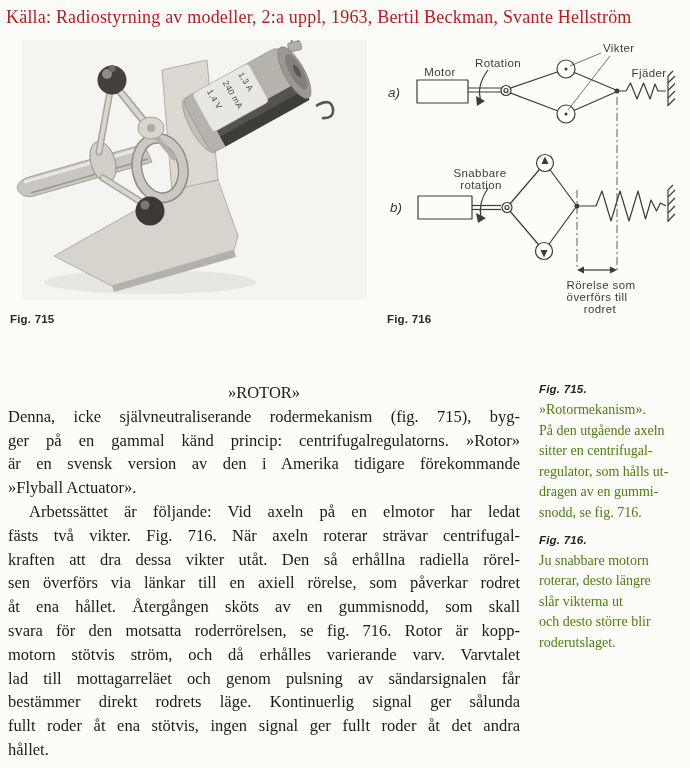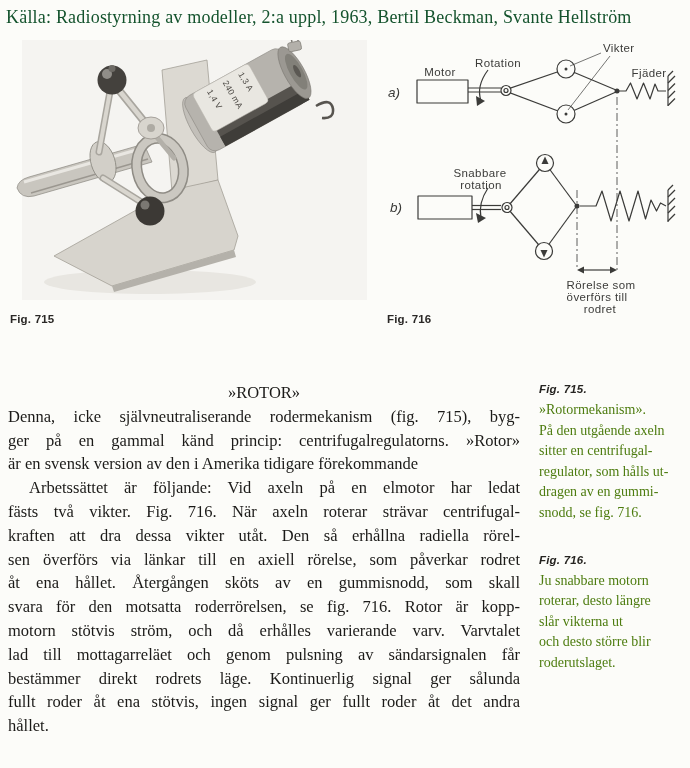--- a/index.html
+++ b/index.html
@@ -3,41 +3,41 @@
 <meta charset="utf-8">
 <style>
   html,body { margin:0; padding:0; }
   body {
     width:690px; height:768px; position:relative; overflow:hidden;
     background:#fcfcf9; color:#1b1a18;
     font-family:"Liberation Serif", serif;
   }
   .source-header {
     position:absolute; left:6px; top:7px; width:684px;
-    font-size:18px; letter-spacing:0.2px; color:#14532d; white-space:nowrap;
+    font-size:18px; letter-spacing:0.2px; color:#b91c1c; white-space:nowrap;
   }
   .figures { position:absolute; left:0; top:40px; }
 
   .article {
     position:absolute; left:8px; top:381px; width:512px;
     font-size:16.5px; line-height:23.8px; color:#1b1a18;
   }
   .article .heading { text-align:center; }
   .para .line { text-align:justify; text-align-last:justify; }
   .para .line:last-child { text-align-last:left; }
   .para.indent .line:first-of-type { text-indent:21px; }
 
   .sidebar { position:absolute; left:539px; top:383px; width:150px; }
   .cap-label {
     font-family:"Liberation Sans", sans-serif; font-weight:bold;
     font-size:11.5px; color:#262421; margin-bottom:5px; letter-spacing:0.2px;font-style:italic;
   }
   .cap-text { font-size:14px; line-height:20.6px; color:#4d7c0f; }
   .cap-line { white-space:nowrap; }
-  .fig-cap.cap2 { margin-top:30px; }
+  .fig-cap.cap2 { margin-top:10px; }
 
   svg text { font-family:"Liberation Sans", sans-serif; fill:#3b3b39; }
   .dlabel { font-size:11.5px; letter-spacing:0.4px; }
   .dindex { font-size:13.5px; font-style:italic; }
   .figlab { font-size:11.5px; font-weight:bold; fill:#2a2826; letter-spacing:0.2px; }
   .mlabel { font-size:8.5px; fill:#4d4a45; letter-spacing:0.3px; }
 </style>
 </head>
 <body>
 
@@ -218,20 +218,21 @@
   <text class="figlab" x="387" y="283">Fig. 716</text>
 </svg>
 
 <div class="article">
   <div class="heading">»ROTOR»</div>
   <div class="para">
 
   <div class="line">Denna, icke självneutraliserande rodermekanism (fig. 715), byg-</div>
       <div class="line">ger på en gammal känd princip: centrifugalregulatorns. »Rotor»</div>
       <div class="line">är en svensk version av den i Amerika tidigare förekommande</div>
+      <div class="line">»Flyball Actuator».</div>
     </div>
   <div class="para indent">
 
   <div class="line">Arbetssättet är följande: Vid axeln på en elmotor har ledat</div>
       <div class="line">fästs två vikter. Fig. 716. När axeln roterar strävar centrifugal-</div>
       <div class="line">kraften att dra dessa vikter utåt. Den så erhållna radiella rörel-</div>
       <div class="line">sen överförs via länkar till en axiell rörelse, som påverkar rodret</div>
       <div class="line">åt ena hållet. Återgången sköts av en gummisnodd, som skall</div>
       <div class="line">svara för den motsatta roderrörelsen, se fig. 716. Rotor är kopp-</div>
       <div class="line">motorn stötvis ström, och då erhålles varierande varv. Varvtalet</div>

